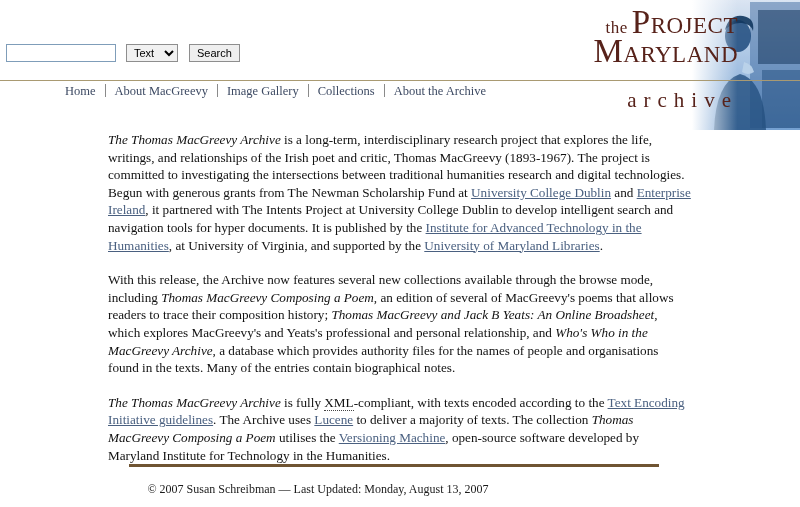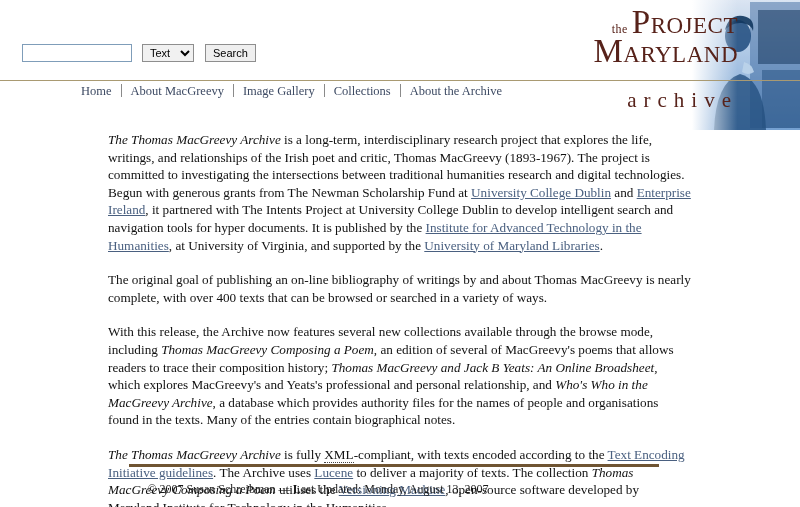--- a/index.html
+++ b/index.html
@@ -21,30 +21,30 @@
   }
   #logo-photo svg{display:block;}
 
   
   #wordmark{
     position:absolute;right:62px;top:6px;width:320px;
     text-align:right;color:#57221a;line-height:1;
     font-family:"Liberation Serif","DejaVu Serif",serif;
   }
   #wordmark .l1{font-size:13px;letter-spacing:.5px;}
-  #wordmark .l1 .the{font-size:12px;font-variant:normal;}
+  #wordmark .l1 .the{font-size:17px;font-variant:normal;}
   #wordmark .big{
     font-size:33px;letter-spacing:.5px;font-variant:small-caps;
     display:inline-block;vertical-align:baseline;
   }
   #wordmark .row1{white-space:nowrap;}
   #wordmark .row2{white-space:nowrap;margin-top:-4px;}
 
   
-  #search-block{position:absolute;left:22px;top:43px;}
+  #search-block{position:absolute;left:6px;top:43px;}
   #search-input{
     width:104px;height:14px;padding:1px 2px;
     border:1px solid #7f9db9;background:#fff;
     font-family:"Liberation Sans",sans-serif;font-size:11px;
     vertical-align:middle;box-sizing:content-box;
   }
   #search-select{
     margin-left:6px;height:18px;vertical-align:middle;
     border:1px solid #8e8e8e;background:#f1f1f1;
     font-family:"Liberation Sans",sans-serif;font-size:11px;
@@ -65,21 +65,21 @@
 
   
   #header-rule{
     position:absolute;left:0;top:80px;width:800px;height:1px;
     background:#a99a72;
   }
 
   
   #nav{
     position:absolute;left:0;top:84px;width:800px;height:16px;
-    padding-left:72px;box-sizing:border-box;
+    padding-left:56px;box-sizing:border-box;
     font-size:12.5px;color:#3d4a63;white-space:nowrap;
   }
   #nav .nav-item{
     display:inline-block;padding:0 9px;color:#3d4a63;
     text-decoration:none;line-height:15px;
   }
   #nav .nav-sep{
     display:inline-block;width:1px;height:13px;background:#8a8a8a;
     vertical-align:-2px;
   }
@@ -168,21 +168,20 @@
 </div>
 
 <div id="nav">
   <a class="nav-item" href="#">Home</a><span class="nav-sep"></span><a class="nav-item" href="#">About MacGreevy</a><span class="nav-sep"></span><a class="nav-item" href="#">Image Gallery</a><span class="nav-sep"></span><a class="nav-item" href="#">Collections</a><span class="nav-sep"></span><a class="nav-item" href="#">About the Archive</a>
 </div>
 
 <div id="content">
 
   <p><i>The Thomas MacGreevy Archive</i><span> is a long-term, interdisciplinary research project that explores the life, writings, and relationships of the Irish poet and critic, Thomas MacGreevy (1893-1967). The project is committed to investigating the intersections between traditional humanities research and digital technologies. Begun with generous grants from The Newman Scholarship Fund at </span><a href="#">University College Dublin</a><span> and </span><a href="#">Enterprise Ireland</a><span>, it partnered with The Intents Project at University College Dublin to develop intelligent search and navigation tools for hyper documents. It is published by the </span><a href="#">Institute for Advanced Technology in the Humanities</a><span>, at University of Virginia, and supported by the </span><a href="#">University of Maryland Libraries</a><span>.</span></p>
 
-  <p>The original goal of publishing an on-line bibliography of writings by and about Thomas MacGreevy is nearly complete, with over 400 texts that can be browsed or searched in a variety of ways.</p>
 
   <p><span>With this release, the Archive now features several new collections available through the browse mode, including </span><i>Thomas MacGreevy Composing a Poem</i><span>, an edition of several of MacGreevy's poems that allows readers to trace their composition history; </span><i>Thomas MacGreevy and Jack B Yeats: An Online Broadsheet</i><span>, which explores MacGreevy's and Yeats's professional and personal relationship, and </span><i>Who's Who in the MacGreevy Archive</i><span>, a database which provides authority files for the names of people and organisations found in the texts. Many of the entries contain biographical notes.</span></p>
 
   <p><i>The Thomas MacGreevy Archive</i><span> is fully </span><span class="abbr">XML</span><span>-compliant, with texts encoded according to the </span><a href="#">Text Encoding Initiative guidelines</a><span>. The Archive uses </span><a href="#">Lucene</a><span> to deliver a majority of texts. The collection </span><i>Thomas MacGreevy Composing a Poem</i><span> utilises the </span><a href="#">Versioning Machine</a><span>, open-source software developed by Maryland Institute for Technology in the Humanities.</span></p>
 
 </div>
 
 <div id="footer-rule" style="background: rgb(111, 84, 50);"></div>
 <div id="footer-text">© 2007 Susan Schreibman — Last Updated: Monday, August 13, 2007</div>
 

